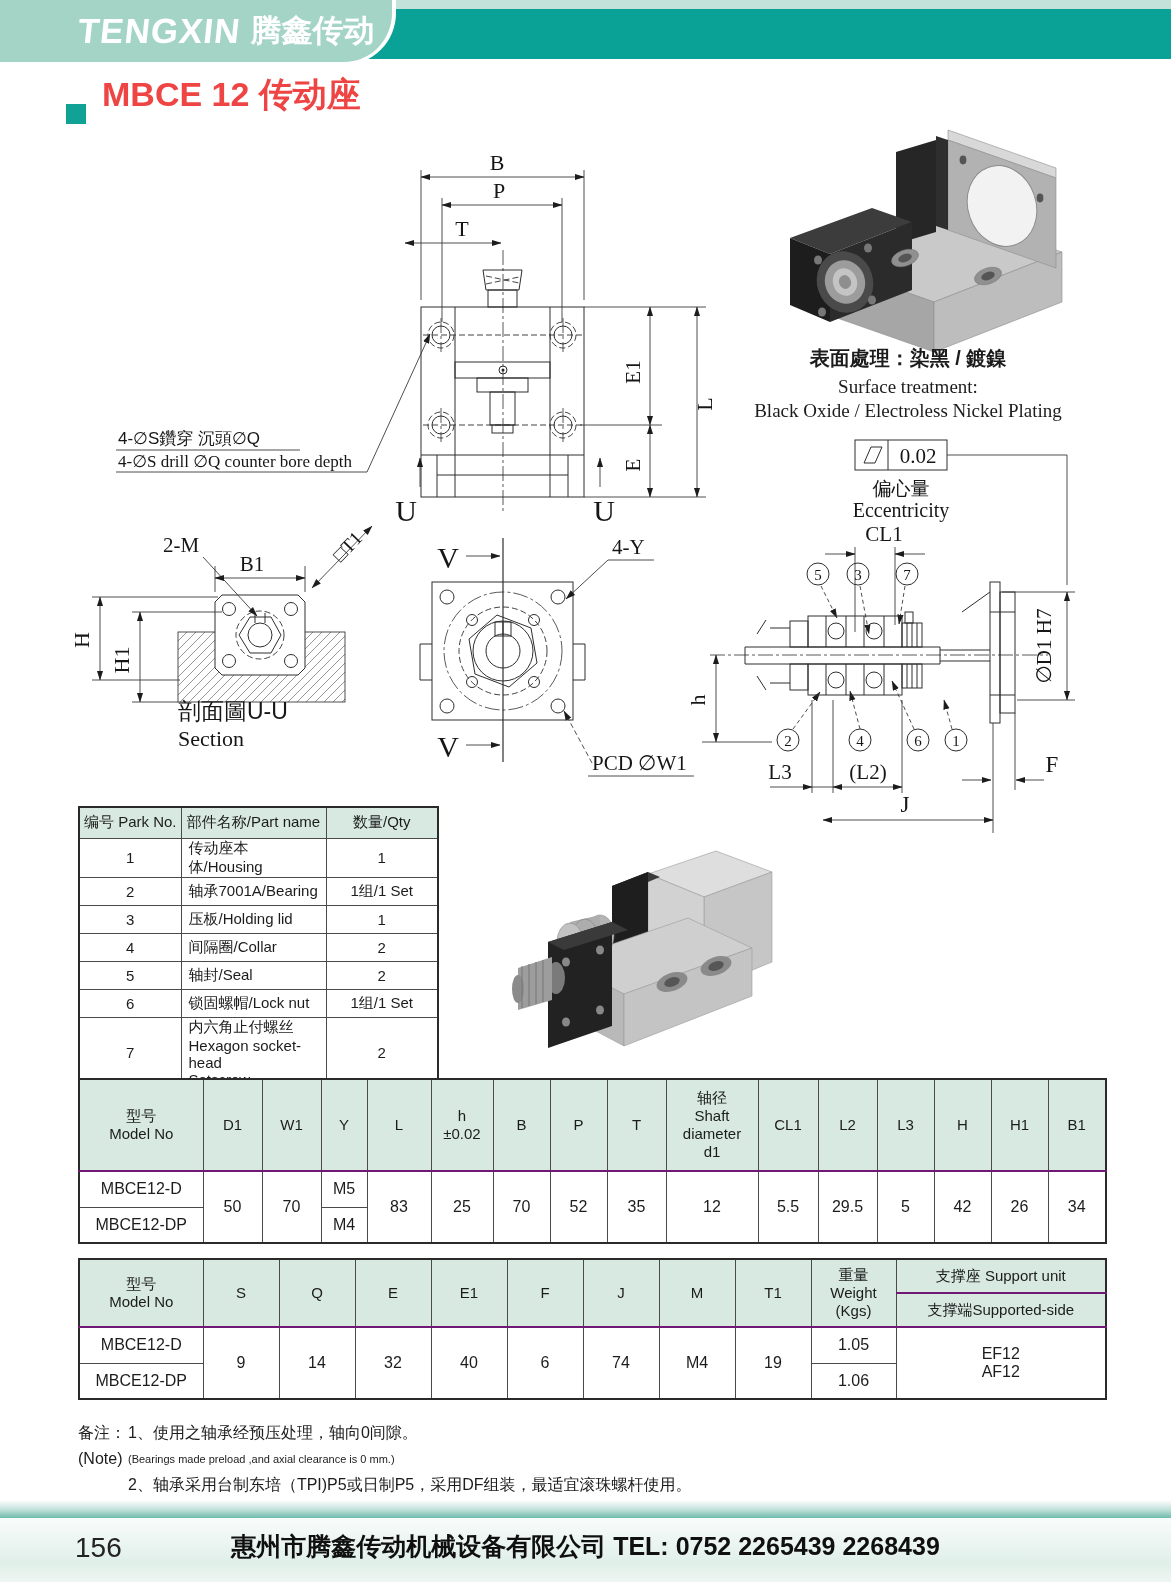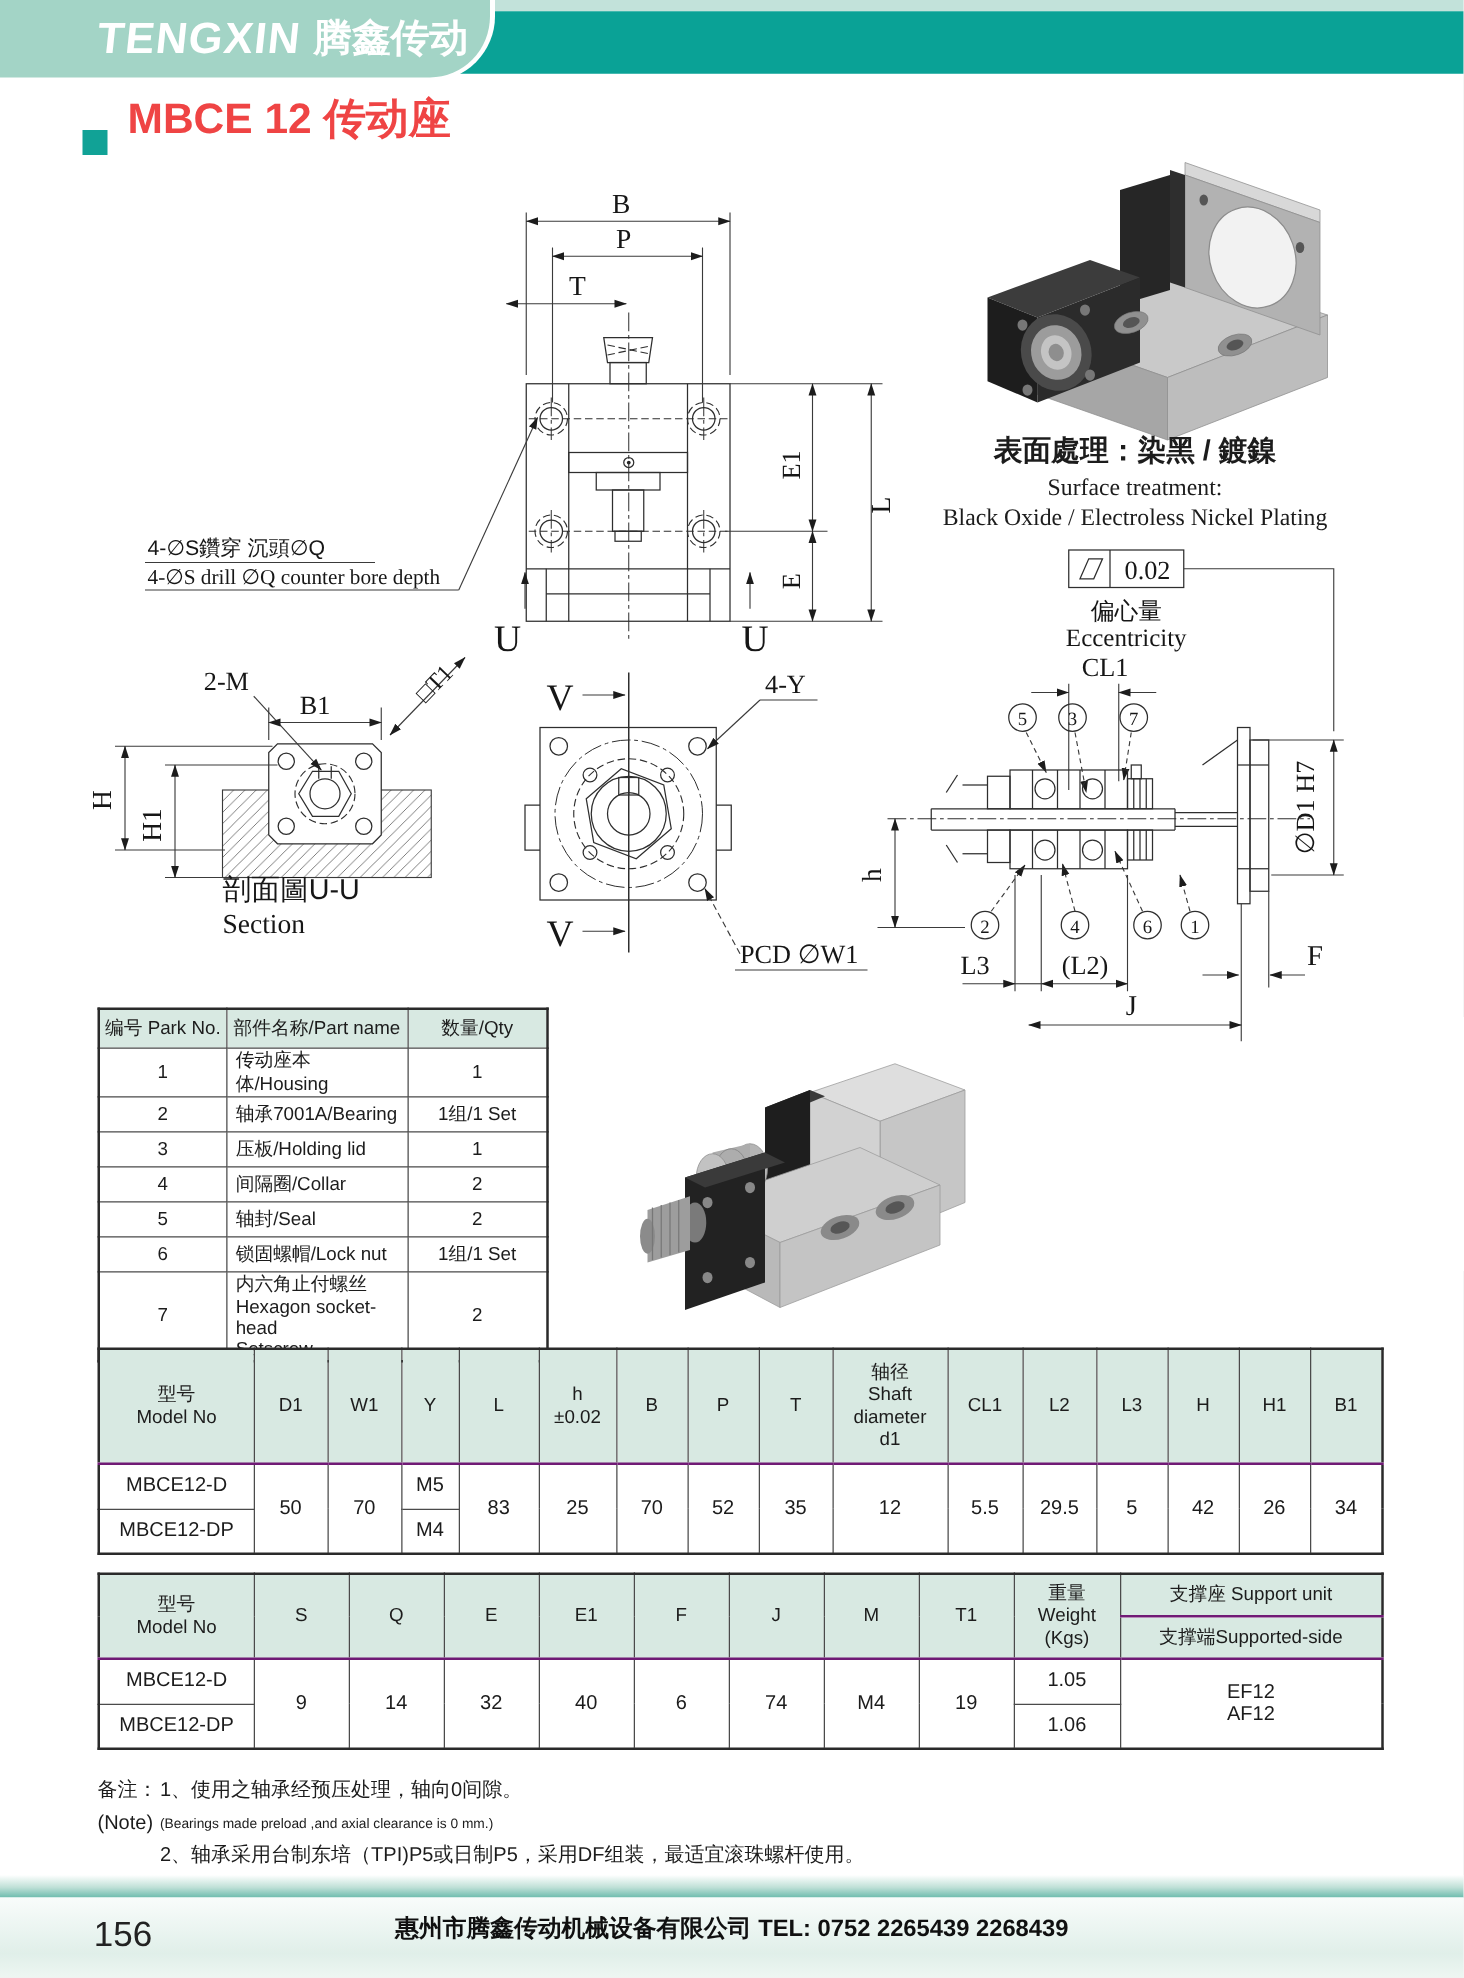--- a/index.html
+++ b/index.html
@@ -16,21 +16,21 @@
   .logo-en{font-size:35px;font-weight:800;color:#fff;letter-spacing:1px;
            transform:skewX(-6deg);margin-left:78px;font-family:"Liberation Sans",sans-serif;}
   .logo-cn{font-size:31px;font-weight:700;color:#fff;margin-left:10px;}
 
   
   .title-bullet{left:66px;top:104px;width:20px;height:20px;background:#11a296;}
   .page-title{left:102px;top:72px;font-size:34px;font-weight:700;color:#ef4444;}
 
   
   .surf{left:690px;top:345px;width:436px;text-align:center;}
-  .surf .l1{font-size:23px;font-weight:700;}
+  .surf .l1{font-size:20px;font-weight:700;}
   .surf .l2{font-size:19px;font-family:"Liberation Serif",serif;margin-top:4px;}
   .surf .l3{font-size:19px;font-family:"Liberation Serif",serif;margin-top:2px;}
 
   .unit-note{left:1003px;top:1100px;font-size:16px;color:#333;}
 
   
   table{border-collapse:collapse;table-layout:fixed;}
   th,td{border:1px solid #4a4a4a;text-align:center;vertical-align:middle;
         white-space:pre-line;padding:0 3px;overflow:hidden;}
   th{background:#d8e9e2;font-weight:400;}
@@ -51,21 +51,21 @@
   .nlab{width:50px;flex:none;}
   .nrow .en{font-size:11px;}
 
   
   .foot-band{left:0;top:1500px;width:1171px;height:18px;
              background:linear-gradient(180deg,#ffffff 0%,#bfe0d7 55%,#6ebcae 100%);}
   .footer{left:0;top:1518px;width:1171px;height:64px;
           background:linear-gradient(180deg,#f9fcfb 0%,#e0efe9 70%,#eef6f2 100%);}
   .page-num{left:75px;top:14px;font-size:28px;color:#222;position:absolute;}
   .company{position:absolute;left:0;right:0;top:12px;text-align:center;
-           font-size:19px;font-weight:700;color:#101010;}
+           font-size:25px;font-weight:700;color:#101010;}
 
   
   .ln{stroke:#2e2e2e;stroke-width:1;fill:none;}
   .lnw{stroke:#2e2e2e;stroke-width:1;fill:#fff;}
   .dm{stroke:#3a3a3a;stroke-width:0.9;fill:none;}
   .dl{stroke:#2e2e2e;stroke-width:0.9;fill:none;stroke-dasharray:6 3;}
   .cl{stroke:#2e2e2e;stroke-width:0.8;fill:none;stroke-dasharray:15 3 3 3;}
   .ts{font-family:"Liberation Serif",serif;fill:#161616;}
   .tc{font-family:"Liberation Sans",sans-serif;fill:#161616;}
 </style>

